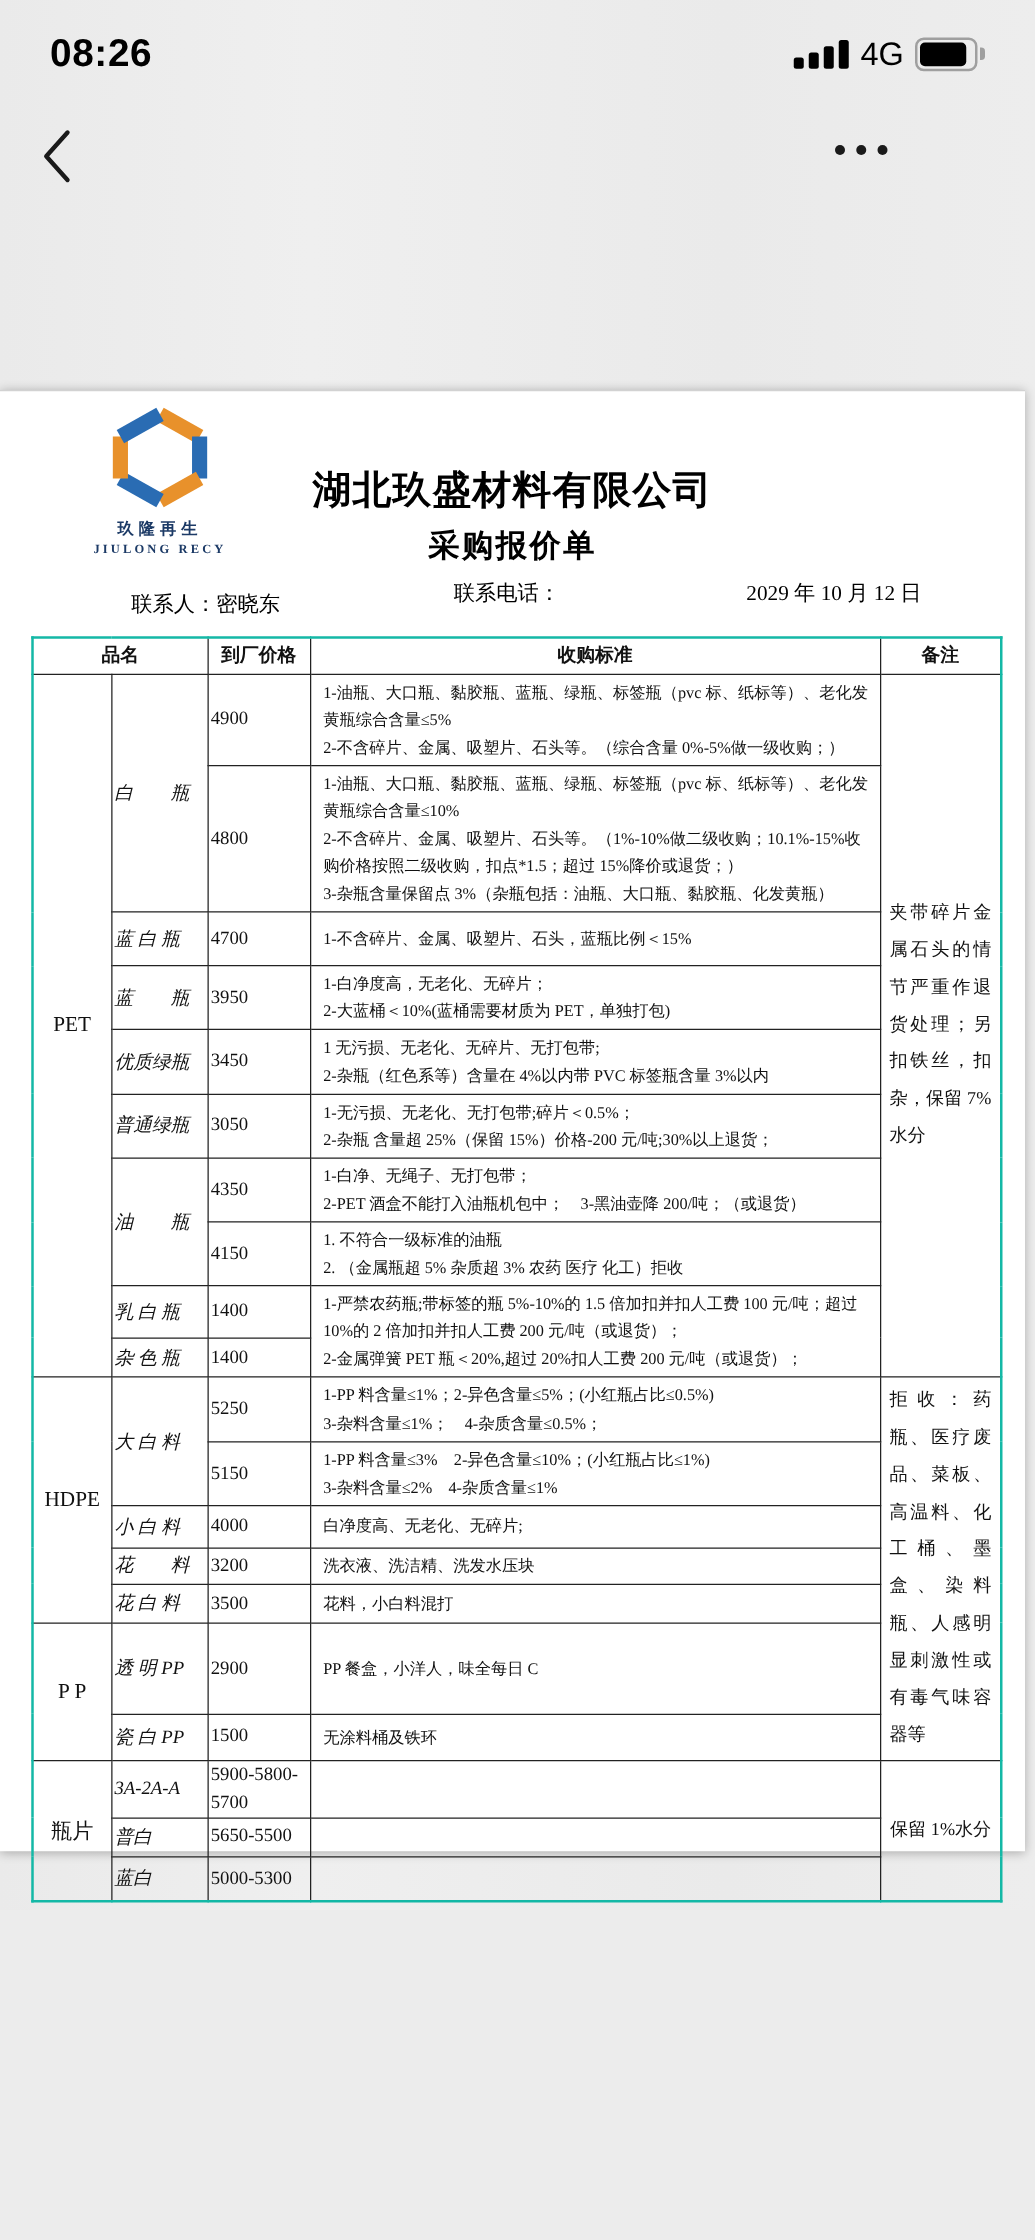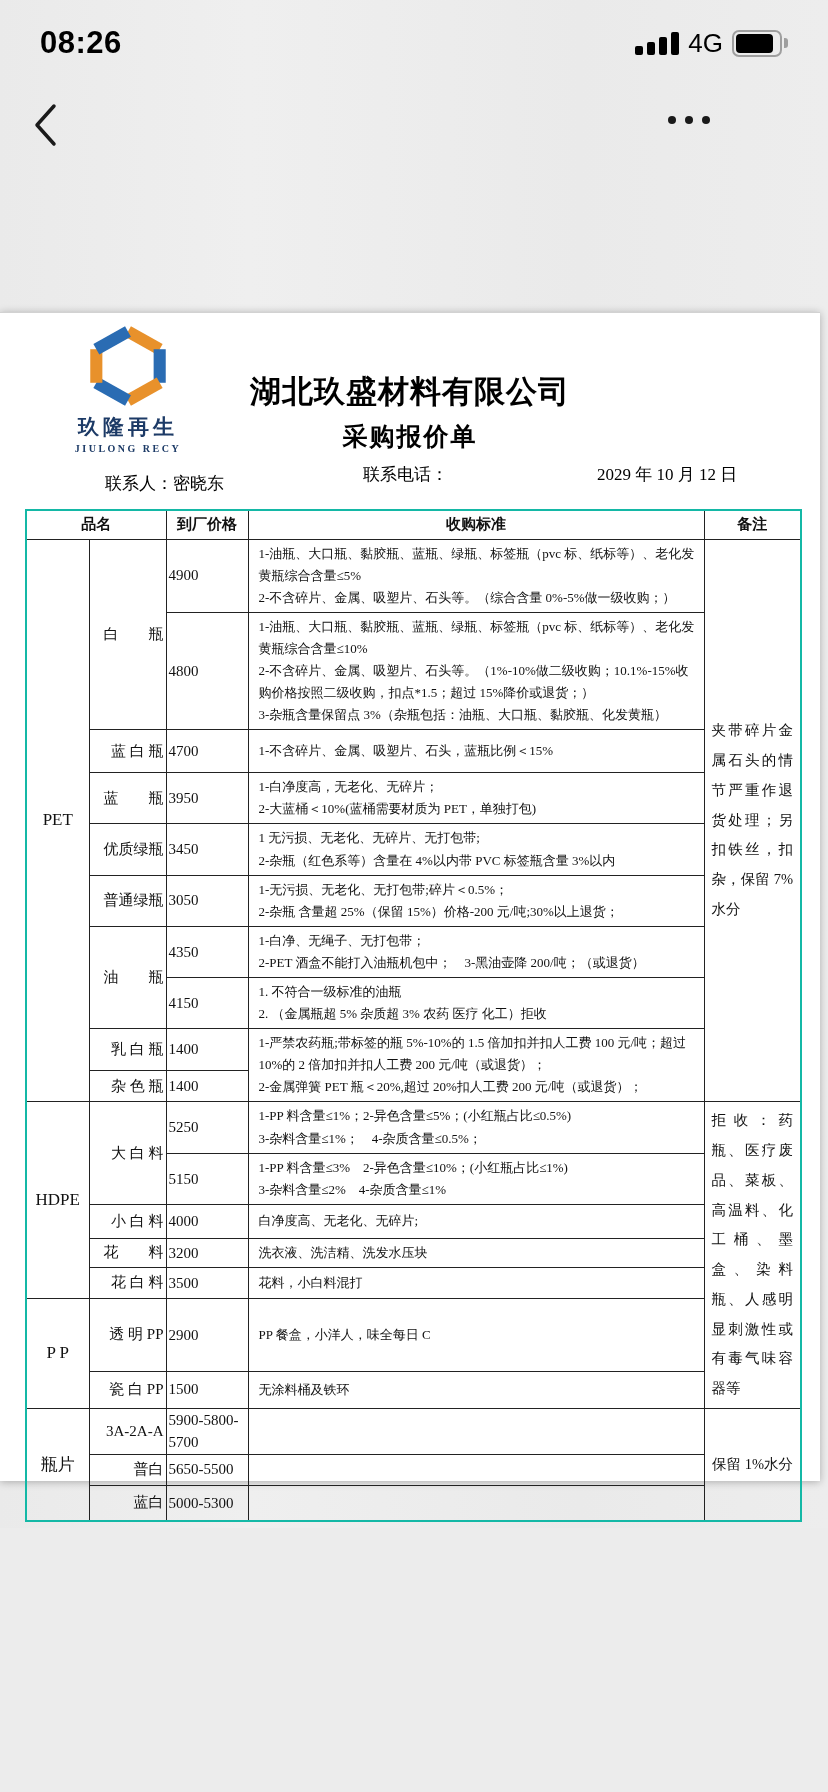--- a/index.html
+++ b/index.html
@@ -20,35 +20,35 @@
 
   
   .back-btn{position:absolute;top:102px;left:30px;width:34px;height:46px;cursor:pointer;}
   .more-btn{position:absolute;top:116px;right:118px;display:flex;gap:9px;cursor:pointer;}
   .more-btn i{width:8px;height:8px;border-radius:50%;background:#1a1a1a;display:block;}
 
   
   .doc{position:absolute;top:312px;left:0;width:820px;height:1168px;background:#fff;box-shadow:0 1px 8px rgba(0,0,0,.28);border-top:1px solid #d2d2d2;}
   .doc-header{position:relative;height:140px;}
   .logo{position:absolute;left:48px;top:12px;width:160px;text-align:center;}
-  .logo-cn{font-family:"Liberation Sans","DejaVu Sans",sans-serif;font-weight:bold;font-size:21px;letter-spacing:4px;color:#1c3a66;margin-top:2px;}
+  .logo-cn{font-family:"Liberation Sans","DejaVu Sans",sans-serif;font-weight:bold;font-size:13px;letter-spacing:4px;color:#1c3a66;margin-top:2px;}
   .logo-en{font-size:10px;font-weight:bold;letter-spacing:2.5px;color:#1c3a66;margin-top:2px;}
   .company{padding-top:58px;text-align:center;font-family:"Liberation Sans","DejaVu Sans",sans-serif;font-weight:bold;font-size:31px;letter-spacing:1px;color:#000;}
   .doc-title{margin-top:7px;text-align:center;font-family:"Liberation Sans","DejaVu Sans",sans-serif;font-weight:bold;font-size:25px;letter-spacing:2px;color:#000;}
 
   .contact-row{position:relative;height:30px;margin-top:8px;font-size:17px;color:#000;}
   .contact-name{position:absolute;left:105px;top:11px;}
   .contact-phone{position:absolute;left:363px;top:2px;}
   .contact-date{position:absolute;left:597px;top:2px;}
 
   table.price-table{border-collapse:collapse;table-layout:fixed;width:775px;margin-left:25px;margin-top:18px;border:2px solid #14b8a6;}
   .price-table th,.price-table td{border:1px solid #222;overflow:hidden;}
   .price-table th{font-family:"Liberation Sans","DejaVu Sans",sans-serif;font-weight:bold;font-size:15px;text-align:center;padding:0;}
   .gcell{text-align:center;font-size:17px;vertical-align:middle;padding:0;}
-  .ncell{text-align:right;font-size:15px;vertical-align:middle;padding:0 2px;white-space:pre-wrap;}
+  .ncell{text-align:left;font-size:15px;vertical-align:middle;padding:0 2px;white-space:pre-wrap;font-style:italic;}
   .pcell{text-align:left;font-size:15px;vertical-align:middle;padding:0 2px;white-space:pre-line;line-height:1.5;}
   .scell{text-align:left;font-size:13px;vertical-align:middle;padding:3px 6px 3px 10px;white-space:pre-line;line-height:1.7;}
   .rcell{text-align:justify;font-size:14.5px;vertical-align:middle;padding:4px 7px;line-height:2.05;}
   .rcell.center{text-align:right;}
 
   .approver{width:775px;margin-left:25px;margin-top:7px;text-align:right;padding-right:128px;box-sizing:border-box;font-size:17px;color:#0f766e;}
 
   
   .home-indicator{position:absolute;left:268px;top:1764px;width:292px;height:13px;border-radius:7px;background:#000;cursor:grab;}
 </style>

